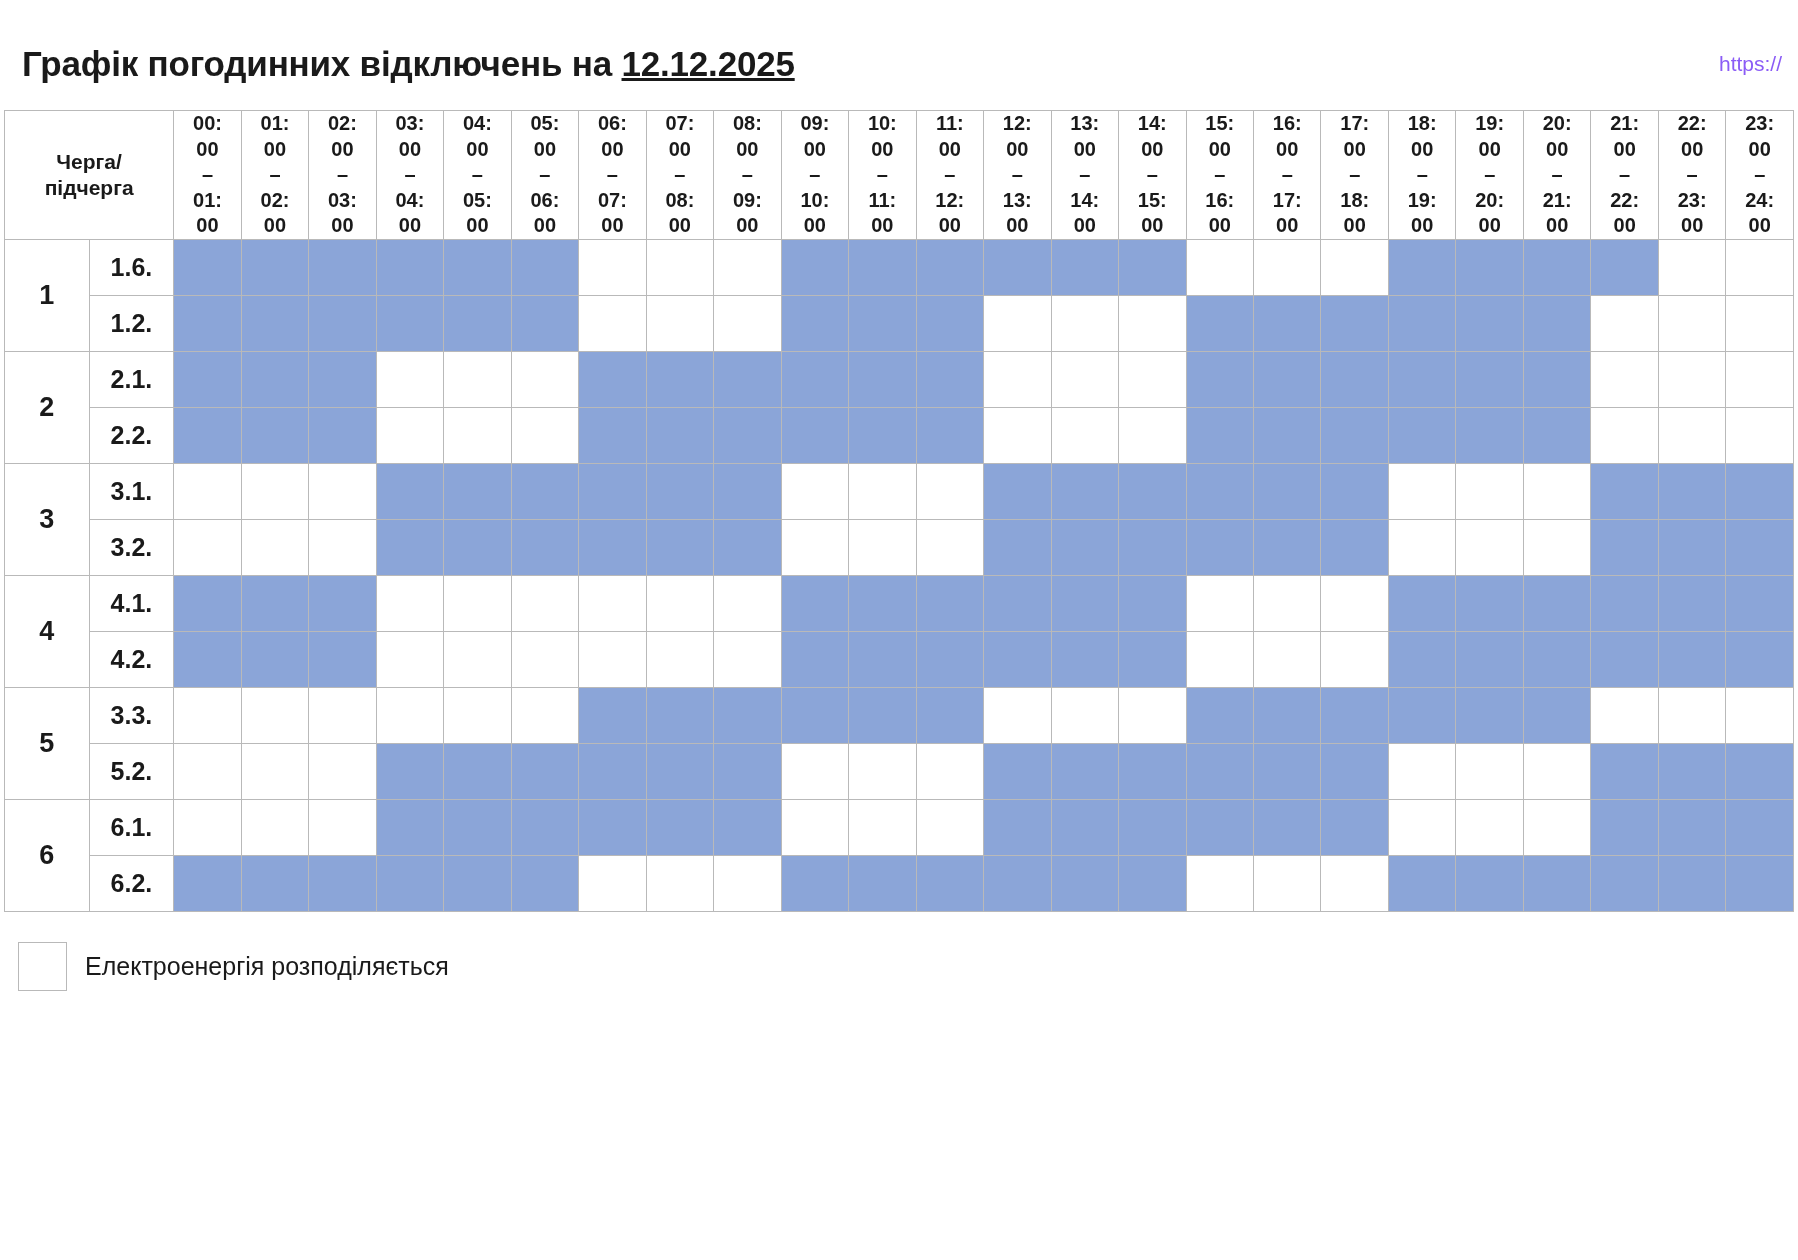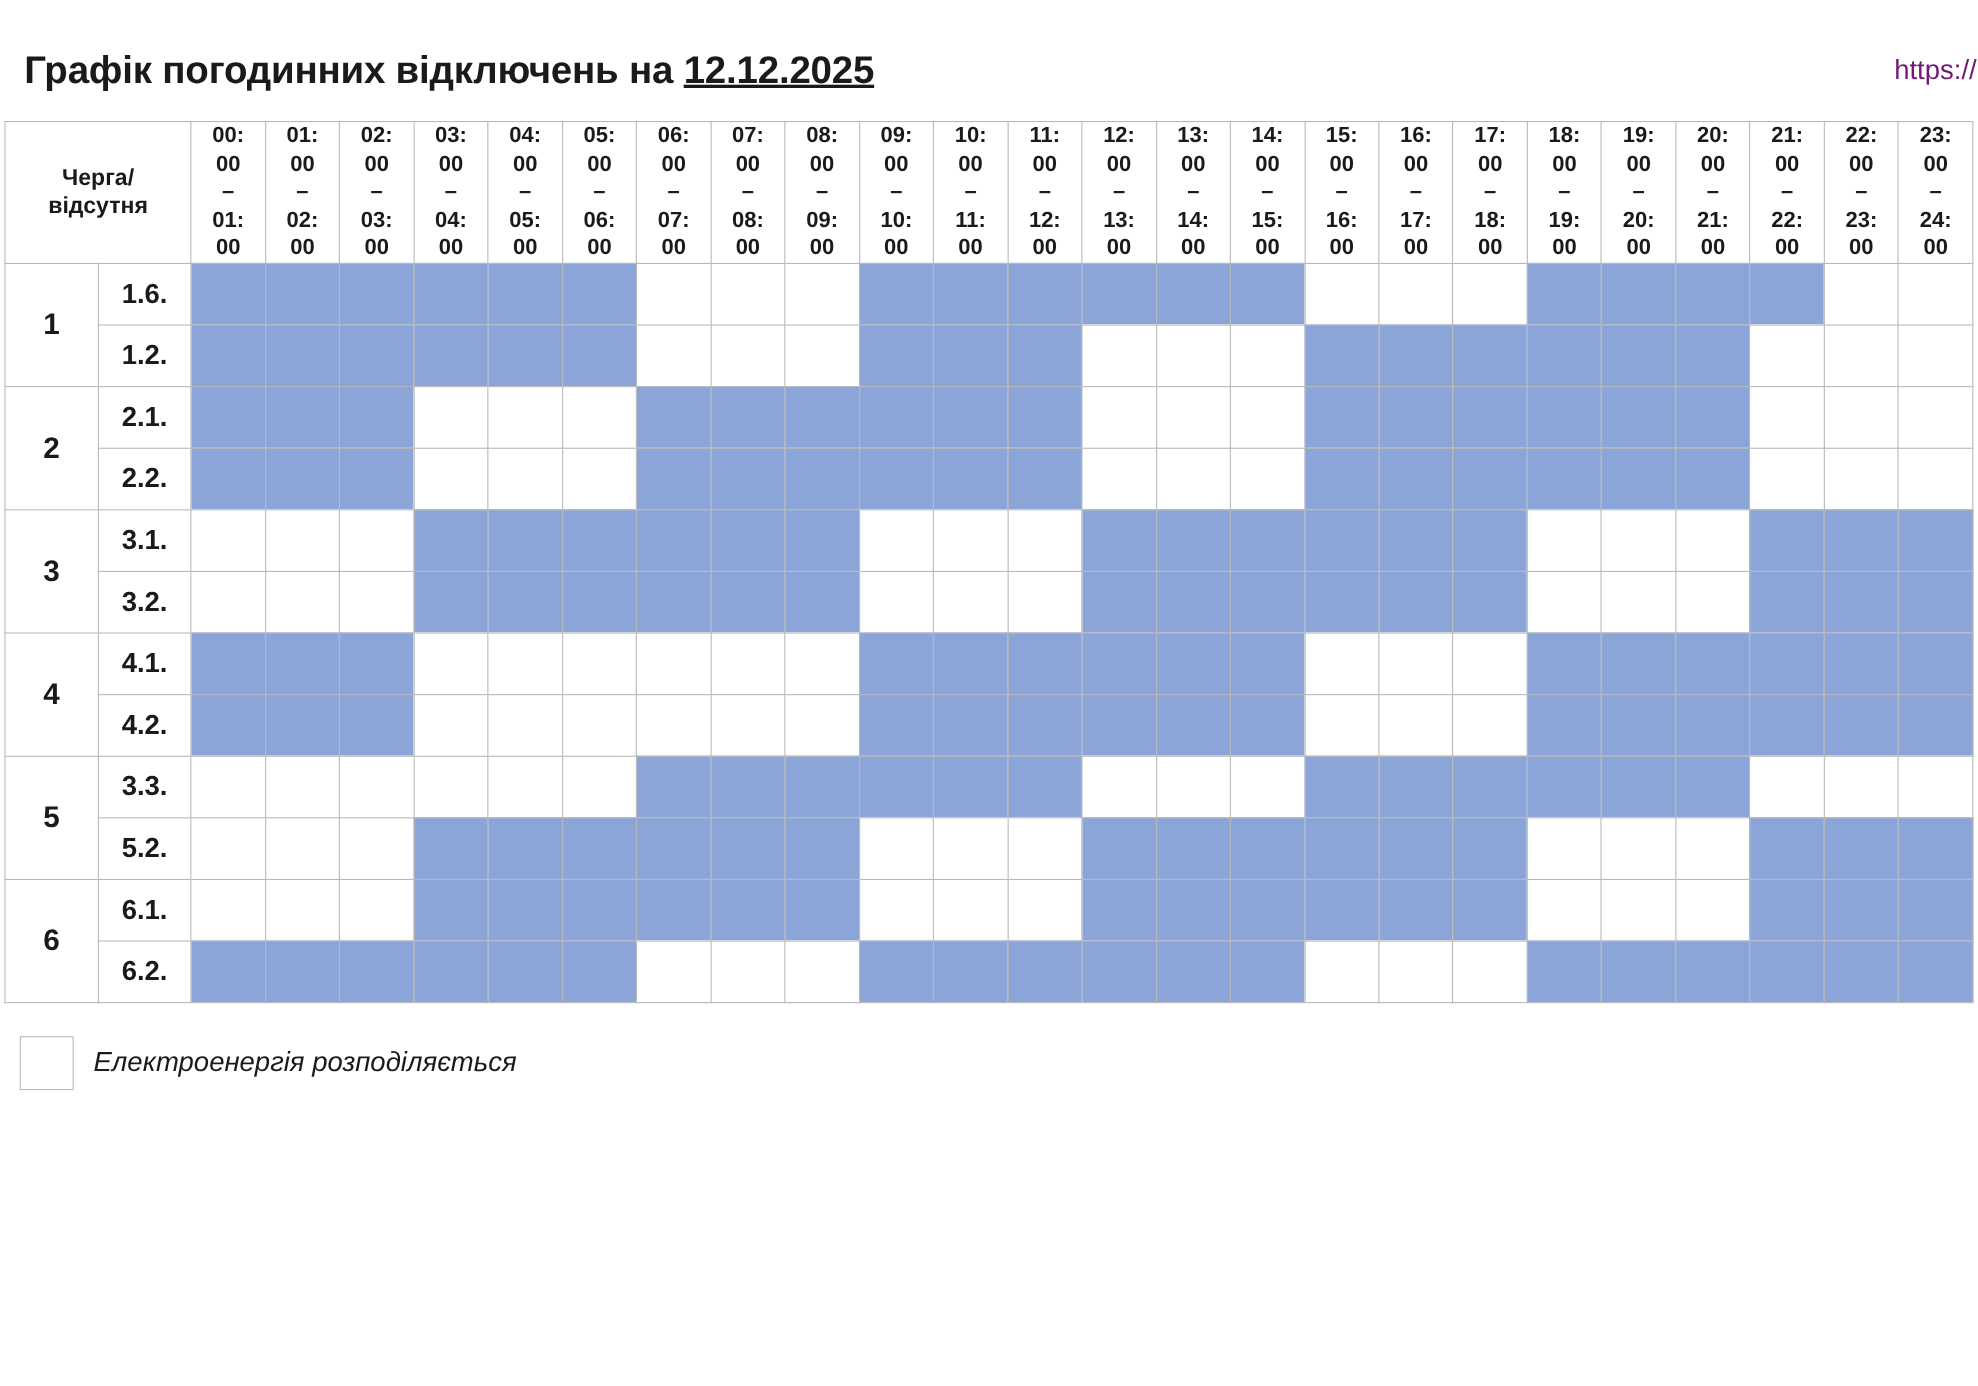--- a/index.html
+++ b/index.html
@@ -30,24 +30,24 @@
   .title {
     font-size: 35px;
     font-weight: bold;
     letter-spacing: -0.2px;
     white-space: nowrap;
   }
   .title .date {
     text-decoration: underline;
   }
   .url {
-    font-size: 25px;
-    color: #701a75;
+    font-size: 21px;
+    color: #8b5cf6;
     white-space: nowrap;
-    padding-right: 1px;
+    padding-right: 16px;
     overflow: hidden;
     max-width: 230px;
   }
 
   .table-wrap {
     margin-top: 26px;
     padding-left: 4px;
   }
   table.schedule {
     border-collapse: collapse;
@@ -114,40 +114,39 @@
     width: 49px;
     height: 49px;
     border: 1px solid #b9b9b9;
     box-sizing: border-box;
     margin-right: 18px;
   }
   .swatch.on { background: #ffffff; }
   .swatch.off { background: #8ba5d8; border-color: #8ba5d8; }
   .legend-label {
     font-size: 25px;
-    font-style: italic;
   }
 </style>
 </head>
 <body>
 
 <div class="page">
 
   <div class="title-row">
     <div class="title"><span>Графік погодинних відключень на </span><span class="date">12.12.2025</span></div>
     <div class="url">https://</div>
   </div>
 
   <div class="table-wrap">
     <table class="schedule">
       <thead>
         <tr>
           <th class="corner" colspan="2">
             <div>Черга/</div>
-            <div>відсутня</div>
+            <div>підчерга</div>
           </th>
 
         <th class="hour">
               <div>00:</div>
               <div>00</div>
               <div>–</div>
               <div>01:</div>
               <div>00</div>
             </th>
             <th class="hour">

